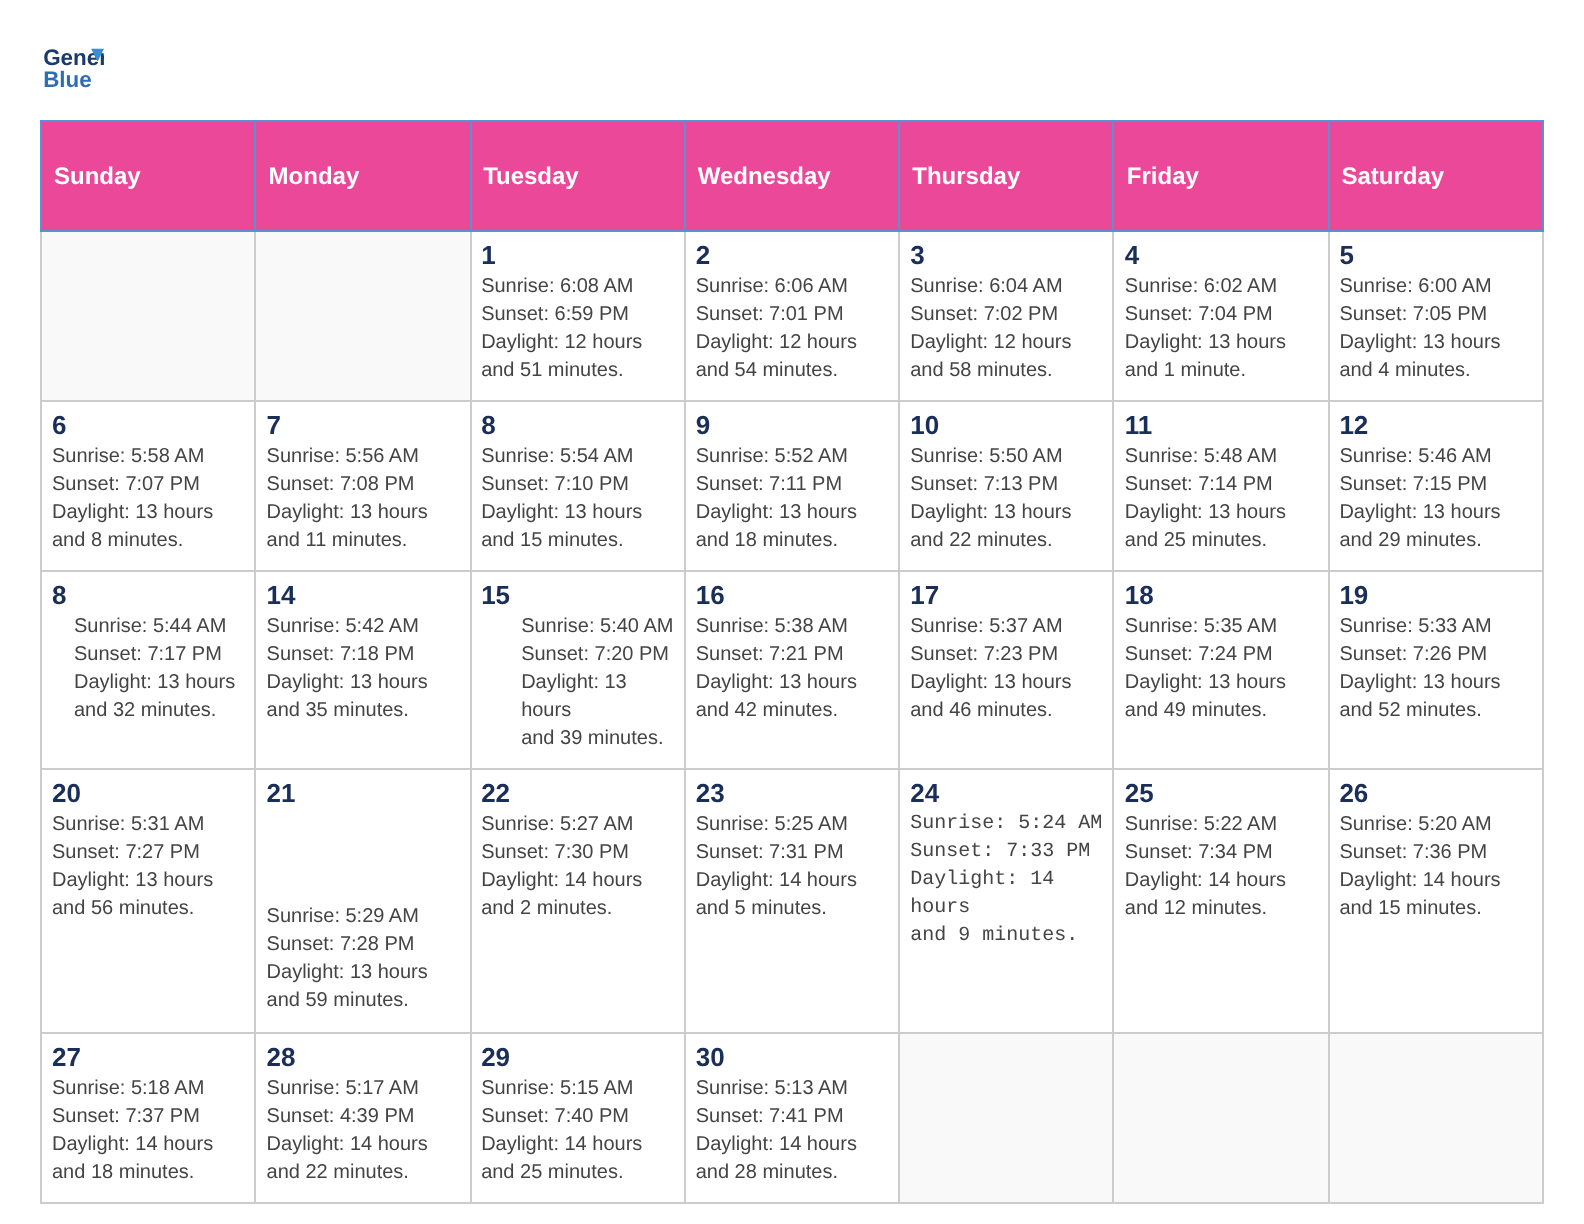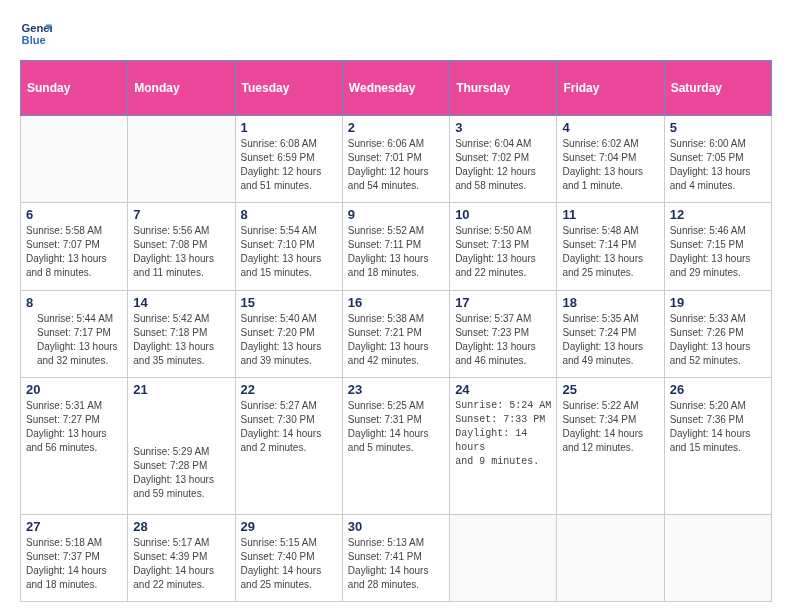--- a/index.html
+++ b/index.html
@@ -212,21 +212,21 @@
           </td>
           <td>
             <span class="day-num">14</span>
             <div class="day-info" style="white-space: pre-line;">Sunrise: 5:42 AM
 Sunset: 7:18 PM
 Daylight: 13 hours
 and 35 minutes.</div>
           </td>
           <td>
             <span class="day-num">15</span>
-            <div class="day-info" style="white-space: pre-line;">Sunrise: 5:40 AM
+            <div class="day-info" style="white-space: pre-line; margin-left: 20px;">Sunrise: 5:40 AM
 Sunset: 7:20 PM
 Daylight: 13 hours
 and 39 minutes.</div>
           </td>
           <td>
             <span class="day-num">16</span>
             <div class="day-info" style="white-space: pre-line;">Sunrise: 5:38 AM
 Sunset: 7:21 PM
 Daylight: 13 hours
 and 42 minutes.</div>

